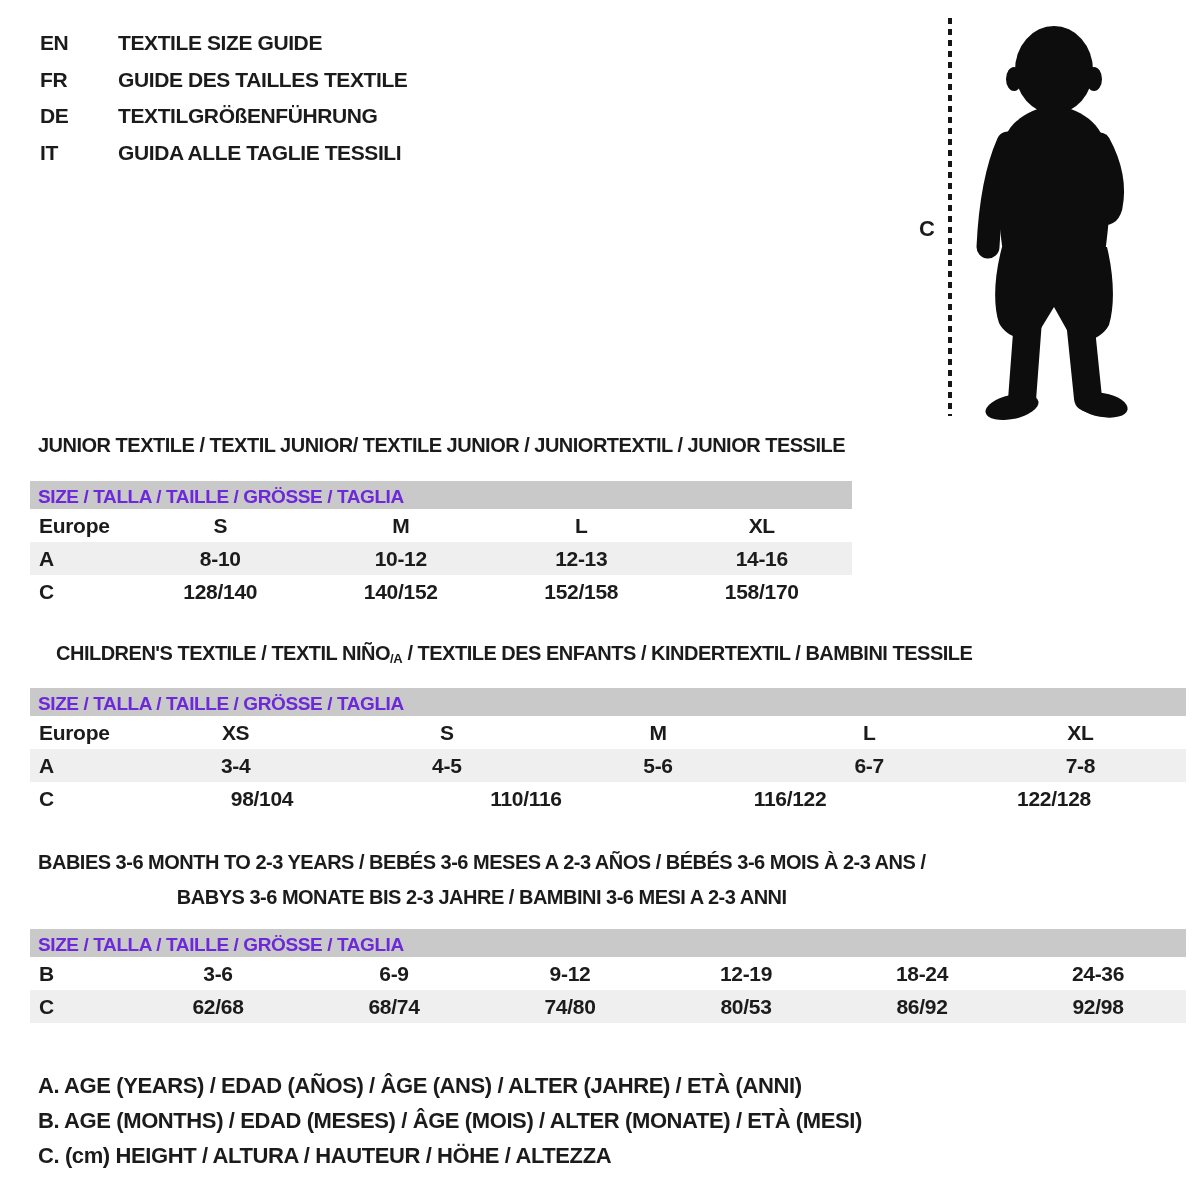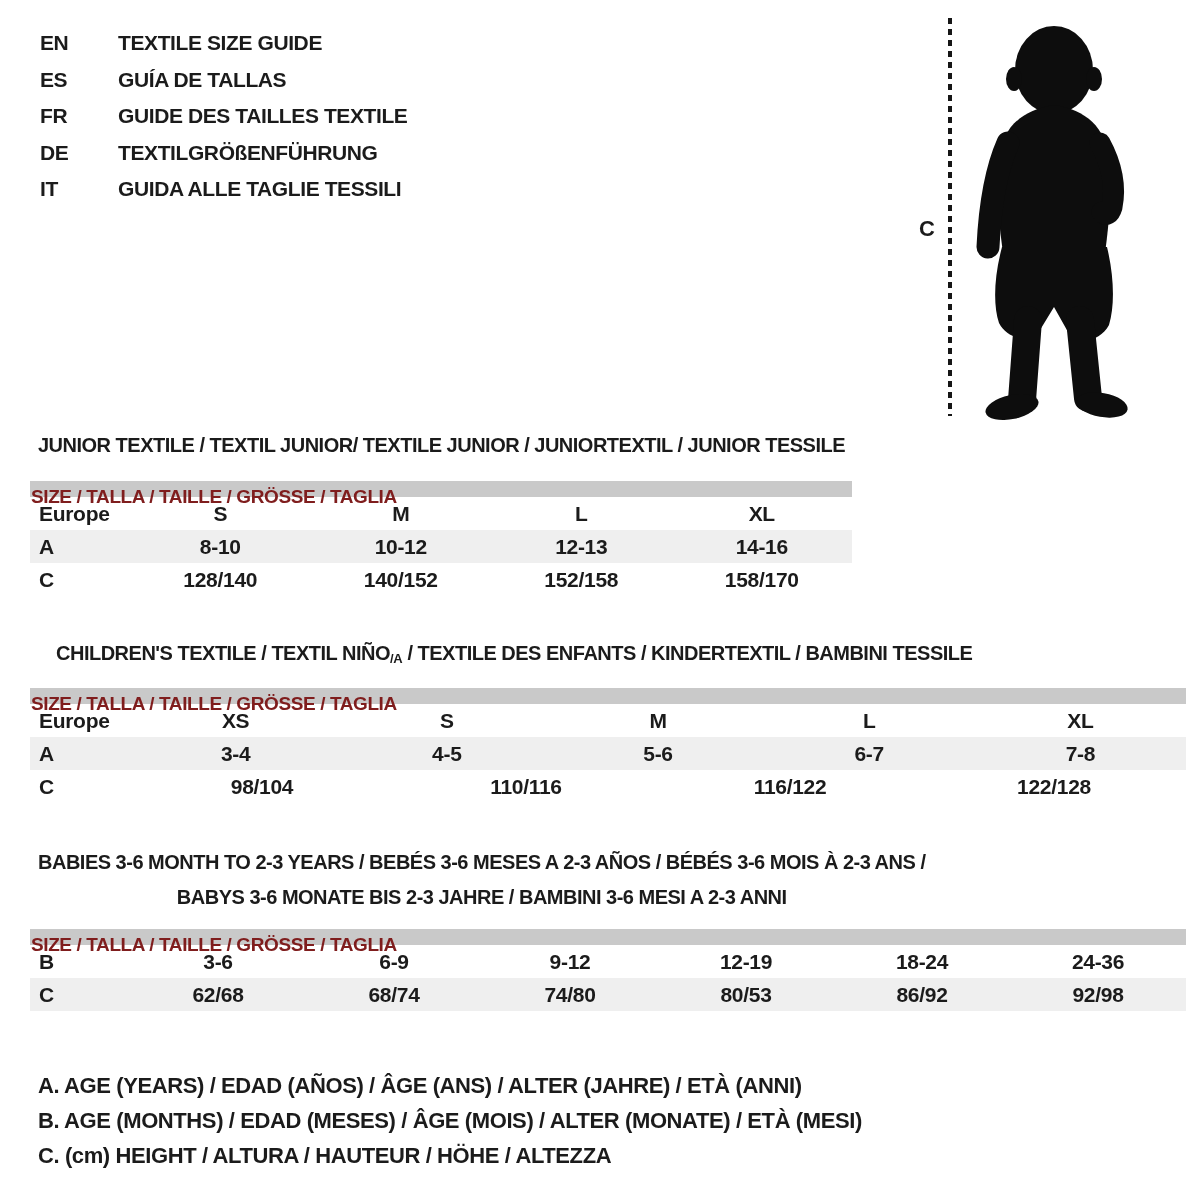--- a/index.html
+++ b/index.html
@@ -24,46 +24,42 @@
   .c-label{position:absolute;left:14px;top:206px;font-size:22px;}
   .silhouette{position:absolute;left:60px;top:5px;}
 
   
   .sec-title{font-size:20px;letter-spacing:-0.5px;white-space:nowrap;text-align:center;}
   .title-sub{font-size:13px;vertical-align:-3px;letter-spacing:-0.3px;}
 
   
   .size-table{left:30px;}
   .thead{
-    height:16px;line-height:31px;background:#c9c9c9;color:#7f1d1d;
-    padding-left:1px;font-size:19px;letter-spacing:-0.4px;
+    height:28px;line-height:31px;background:#c9c9c9;color:#6d28d9;
+    padding-left:8px;font-size:19px;letter-spacing:-0.4px;
   }
   .trow{display:flex;height:33px;line-height:33px;font-size:21px;letter-spacing:-0.3px;}
   .trow.alt{background:#efefef;}
   .cell-label{width:100px;padding-left:9px;box-sizing:border-box;}
   .cell-val{flex:1;text-align:center;}
 
   
   .legend{left:38px;top:1068px;}
   .legend-line{line-height:35px;font-size:22px;letter-spacing:-0.4px;white-space:nowrap;}
 
   .babies-title-block{left:38px;top:845px;}
   .babies-title-block .sec-title{line-height:35px;}
 </style>
 </head>
 <body>
 
 <div class="abs lang-list">
   <div class="lang-row">
     <span class="lang-code">EN</span>
     <span class="lang-label">TEXTILE SIZE GUIDE</span>
-  </div>
-  <div class="lang-row">
-    <span class="lang-code">ES</span>
-    <span class="lang-label">GUÍA DE TALLAS</span>
   </div>
   <div class="lang-row">
     <span class="lang-code">FR</span>
     <span class="lang-label">GUIDE DES TAILLES TEXTILE</span>
   </div>
   <div class="lang-row">
     <span class="lang-code">DE</span>
     <span class="lang-label">TEXTILGRÖßENFÜHRUNG</span>
   </div>
   <div class="lang-row">

